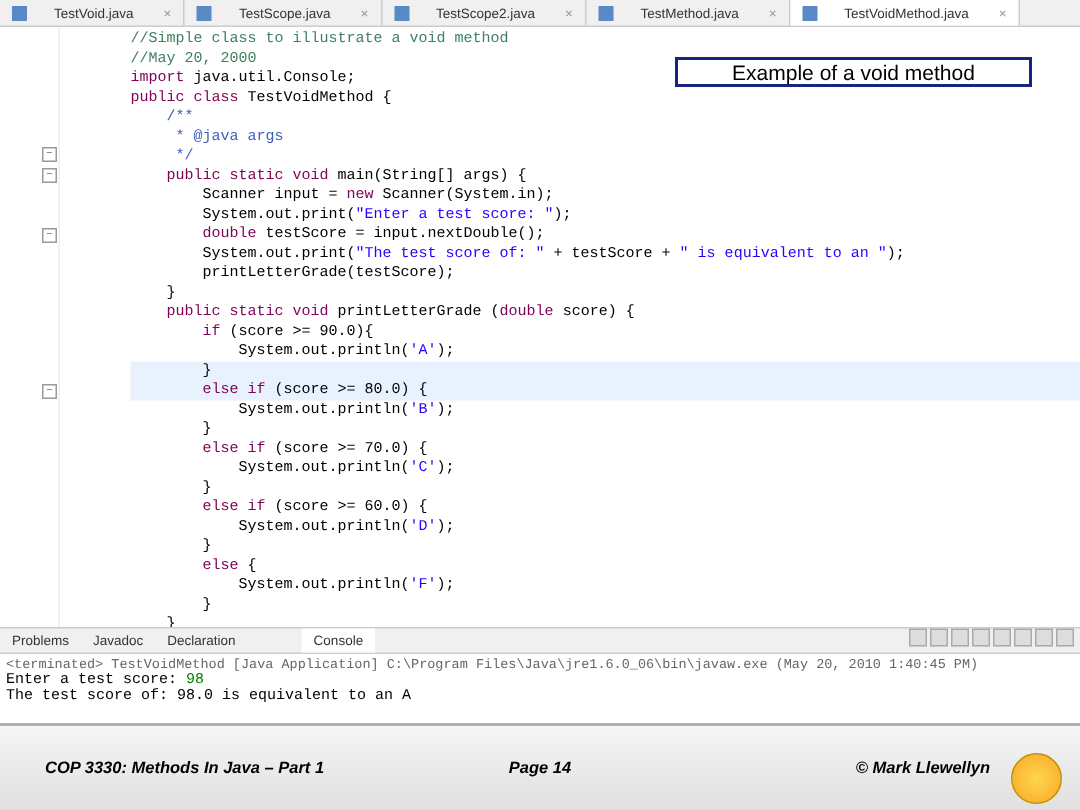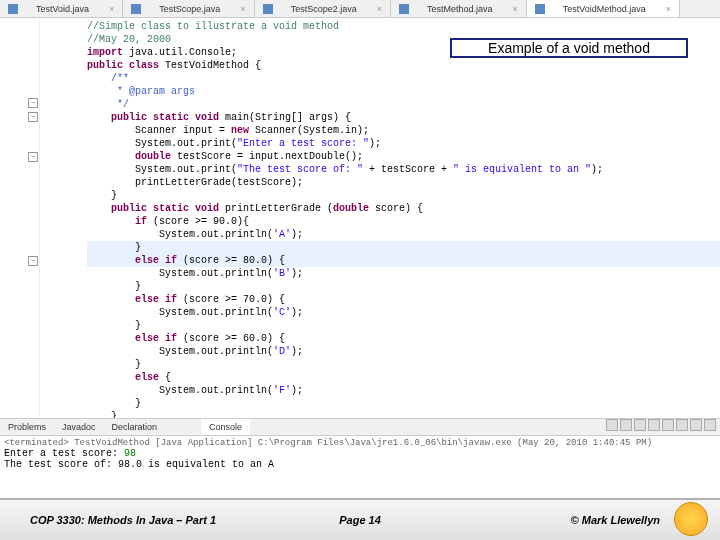--- a/index.html
+++ b/index.html
@@ -9,39 +9,39 @@
   .tab { padding: 2px 8px; border-right: 1px solid #ccc; display: flex; align-items: center; gap: 18px; color: #333; cursor: pointer; }
   .tab.active { background: #fff; }
   .tab-icon { width: 10px; height: 10px; background: #5a8ac6; display: inline-block; }
   .close-x { color: #999; margin-left: 2px; }
   
   .editor { position: relative; height: 400px; background: #fff; font-family: 'Courier New', monospace; font-size: 10px; line-height: 13px; overflow: hidden; }
   .gutter { position: absolute; left: 0; top: 0; width: 40px; height: 100%; background: #fff; border-right: 1px solid #eee; }
   .fold-marker { position: absolute; left: 28px; width: 10px; height: 10px; border: 1px solid #999; background: #fff; font-size: 7px; text-align: center; line-height: 8px; color: #666; }
   .code { padding-left: 44px; padding-top: 2px; color: #000; filter: blur(0.3px); margin-left: 43px; }
   .code-line { white-space: pre; }
-  .kw { color: #7f0055; font-weight: bold; text-align: center; }
+  .kw { color: #7f0055; font-weight: normal; text-align: center; }
   .cm { color: #3f7f5f; }
   .jd { color: #3f5fbf; }
   .str { color: #2a00ff; }
   .highlight-line { background: #e8f2fe; width: 100%; }
   
   .callout { position: absolute; top: 38px; right: 32px; width: 238px; height: 20px; background: #fff; border: 2px solid #1a237e; display: flex; align-items: center; justify-content: center; font-size: 14px; color: #000; z-index: 10; }
   
   .bottom-tabs { display: flex; height: 18px; background: #f0f0f0; border-top: 1px solid #ccc; border-bottom: 1px solid #ccc; font-size: 9px; text-align: center; }
   .btab { padding: 2px 8px; display: flex; align-items: center; gap: 3px; color: #333; cursor: pointer; }
   .btab.active { background: #fff; margin-left: 36px; }
   .btab-icons { margin-left: auto; display: flex; gap: 2px; padding-right: 4px; }
   .mini-icon { width: 12px; height: 12px; background: #ddd; border: 1px solid #aaa; }
   
   .console { padding: 2px 4px; font-family: 'Courier New', monospace; font-size: 10px; height: 48px; background: #fff; filter: blur(0.3px); }
   .console-header { color: #666; font-size: 9px; }
   .console-input { color: #008000; }
   
-  .footer { position: absolute; bottom: 0; left: 0; width: 720px; height: 42px; background: linear-gradient(#f5f5f5, #e0e0e0); border-top: 2px solid #b0b0b0; display: flex; align-items: center; font-size: 11px; font-weight: bold; font-style: italic; color: #000; }
+  .footer { position: absolute; bottom: 0; left: 0; width: 720px; height: 58px; background: linear-gradient(#f5f5f5, #e0e0e0); border-top: 2px solid #b0b0b0; display: flex; align-items: center; font-size: 11px; font-weight: bold; font-style: italic; color: #000; }
   .footer-left { padding-left: 30px; }
   .footer-center { position: absolute; left: 50%; transform: translateX(-50%); }
   .footer-right { margin-left: auto; padding-right: 60px; }
   .logo { position: absolute; right: 12px; bottom: 4px; width: 34px; height: 34px; border-radius: 50%; background: radial-gradient(#ffd54f, #f9a825); border: 1px solid #c49000; }
 </style>
 </head>
 <body>
 
 <div class="tabs">
   <div class="tab">
@@ -80,21 +80,21 @@
   </div>
   <div class="code">
     <div class="code-line"><span class="cm">//Simple class to illustrate a void method</span></div>
     <div class="code-line"><span class="cm">//May 20, 2000</span></div>
     <div class="code-line"></div>
     <div class="code-line"><span class="kw">import</span><span> java.util.Console;</span></div>
     <div class="code-line"></div>
     <div class="code-line"><span class="kw">public class</span><span> TestVoidMethod {</span></div>
     <div class="code-line"></div>
     <div class="code-line"><span class="jd">    /**</span></div>
-    <div class="code-line"><span class="jd">     * @param args</span></div>
+    <div class="code-line"><span class="jd">     * @java args</span></div>
     <div class="code-line"><span class="jd">     */</span></div>
     <div class="code-line"><span>    </span><span class="kw">public static void</span><span> main(String[] args) {</span></div>
     <div class="code-line"><span>        Scanner input = </span><span class="kw">new</span><span> Scanner(System.in);</span></div>
     <div class="code-line"><span>        System.out.print(</span><span class="str">"Enter a test score: "</span><span>);</span></div>
     <div class="code-line"><span>        </span><span class="kw">double</span><span> testScore = input.nextDouble();</span></div>
     <div class="code-line"><span>        System.out.print(</span><span class="str">"The test score of: "</span><span> + testScore + </span><span class="str">" is equivalent to an "</span><span>);</span></div>
     <div class="code-line">        printLetterGrade(testScore);</div>
     <div class="code-line">    }</div>
     <div class="code-line"></div>
     <div class="code-line"><span>    </span><span class="kw">public static void</span><span> printLetterGrade (</span><span class="kw">double</span><span> score) {</span></div>

